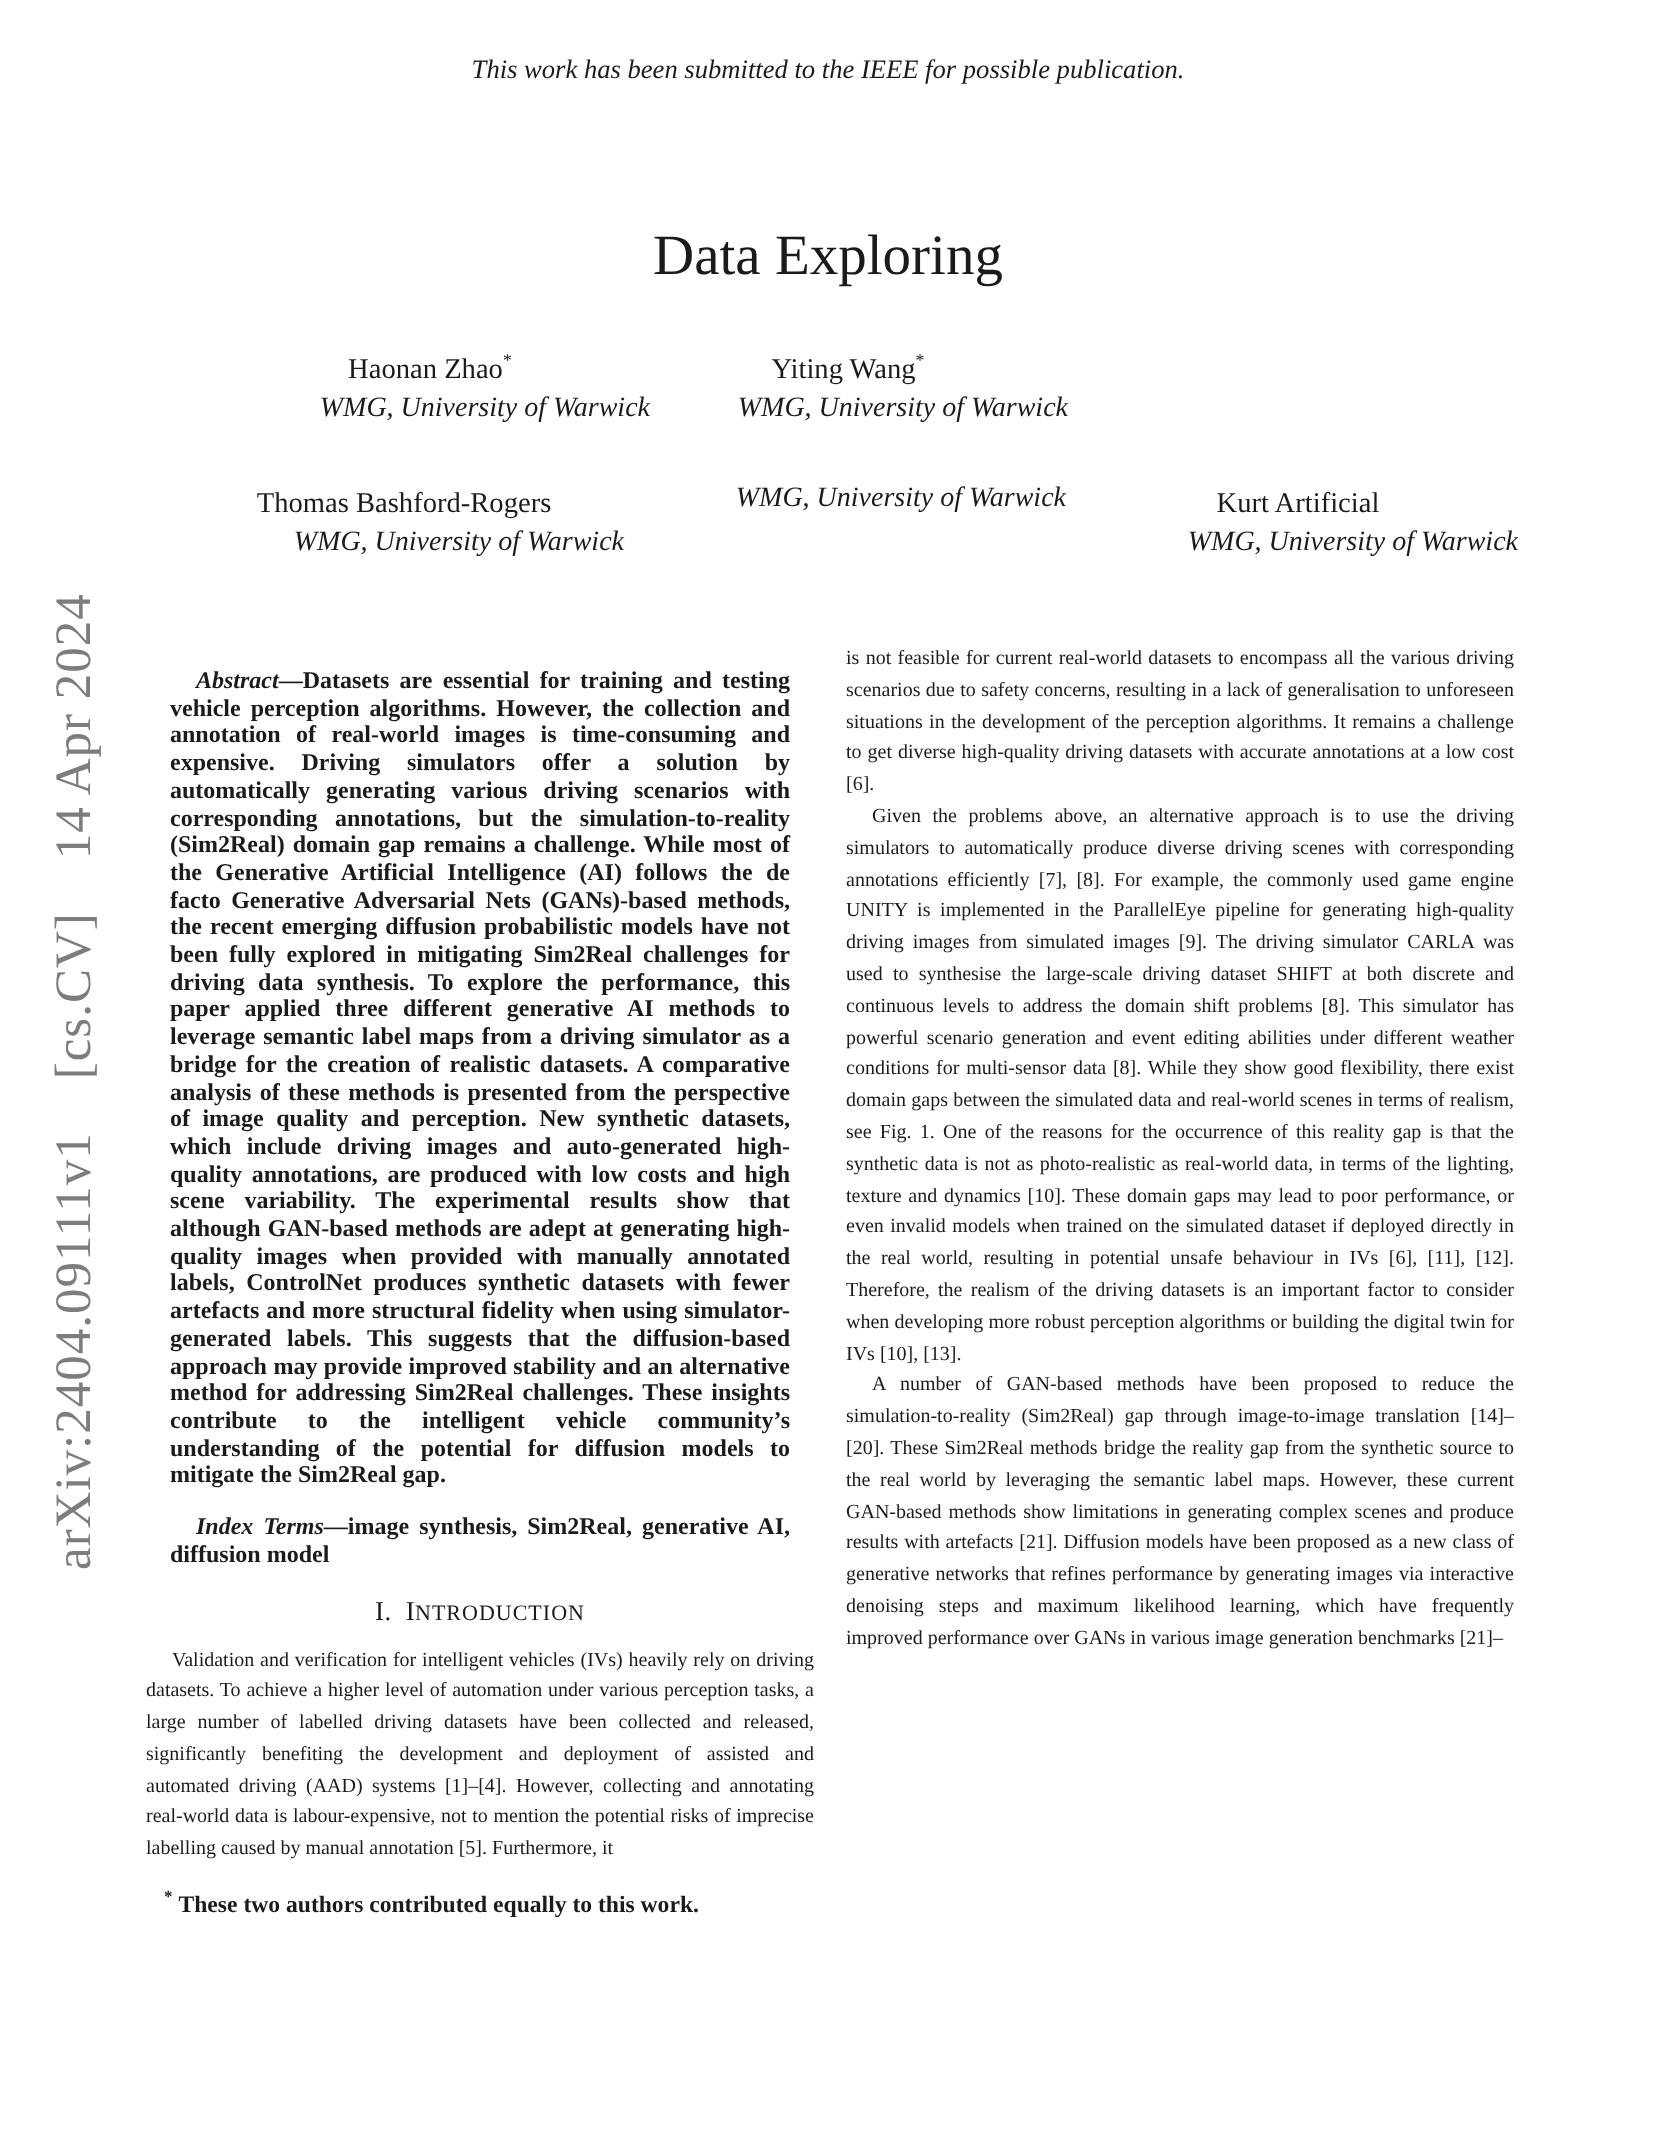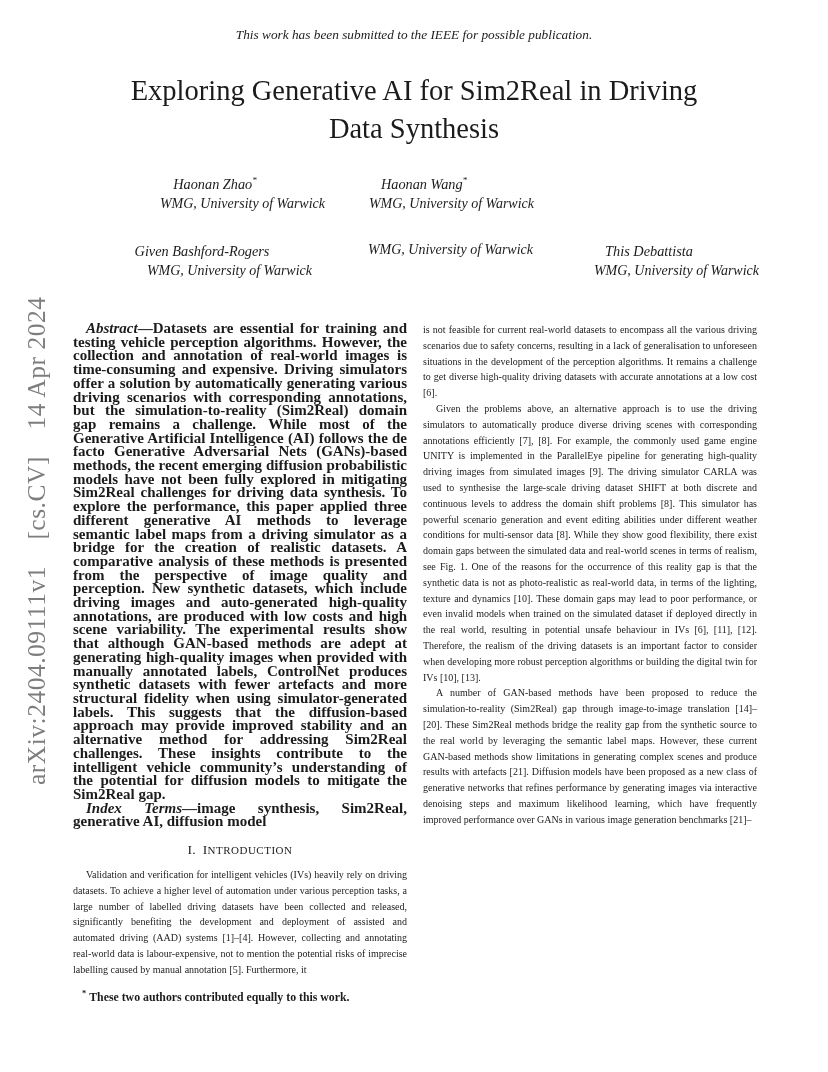--- a/index.html
+++ b/index.html
@@ -21,36 +21,36 @@
   
   .title{
     position:absolute;top:72px;left:64px;width:700px;
     margin:0;text-align:center;
     font-size:28.5px;font-weight:normal;line-height:38px;
   }
   
   .author-block{
     position:absolute;width:220px;text-align:center;
   }
-  .author-name{font-size:14.3px;margin:0 0 3px 0;font-style:italic;}
+  .author-name{font-size:14.3px;margin:0 0 3px 0;}
   .author-name sup{font-size:9px;}
   .author-affil{font-size:14px;font-style:italic;margin:0;text-align:right;}
   .a-r1-0{top:175px;left:105px;}
   .a-r1-1{top:175px;left:314px;}
   .a-r2-0{top:242px;left:92px;}
   .a-r2-1{top:242px;left:313px;}
   .a-r2-2{top:242px;left:539px;}
   
   .columns{
     position:absolute;top:322px;left:73px;width:684px;
     display:flex;gap:16px;align-items:flex-start;
   }
   .col{width:334px;}
   .abstract-par{
-    margin:0;font-size:15px;font-weight:bold;line-height:13.7px;
+    margin:12px;font-size:12px;font-weight:bold;line-height:13.7px;
     text-align:justify;text-indent:13px;
   }
   .abstract-label{font-style:italic;}
   .section-heading{
     margin:13px 0 9px 0;font-weight:normal;font-size:13.5px;
     text-align:center;letter-spacing:.2px;
   }
   .sc-word{margin-left:7px;}
   .sc-rest{text-transform:uppercase;font-size:11px;letter-spacing:.5px;}
   .body-par{
@@ -79,39 +79,39 @@
     text-align:center;
   }
 </style>
 </head>
 <body>
 
 <div class="page">
 
   <div class="note">This work has been submitted to the IEEE for possible publication.</div>
 
-  <h1 class="title"><span>Exploring Generative AI for Sim2Real in Driving</span><br><span>Data Synthesis</span></h1>
+  <h1 class="title"><br><span>Data Exploring</span></h1>
 
   <div class="author-block a-r1-0">
     <p class="author-name"><span>Haonan Zhao</span><sup>*</sup></p>
     <p class="author-affil">WMG, University of Warwick</p>
   </div>
   <div class="author-block a-r1-1">
-    <p class="author-name"><span>Haonan Wang</span><sup>*</sup></p>
+    <p class="author-name"><span>Yiting Wang</span><sup>*</sup></p>
     <p class="author-affil">WMG, University of Warwick</p>
   </div>
   <div class="author-block a-r2-0">
-    <p class="author-name"><span>Given Bashford-Rogers</span><sup></sup></p>
+    <p class="author-name"><span>Thomas Bashford-Rogers</span><sup></sup></p>
     <p class="author-affil">WMG, University of Warwick</p>
   </div>
   <div class="author-block a-r2-1">
     <p class="author-affil">WMG, University of Warwick</p>
   </div>
   <div class="author-block a-r2-2">
-    <p class="author-name"><span>This Debattista</span><sup></sup></p>
+    <p class="author-name"><span>Kurt Artificial</span><sup></sup></p>
     <p class="author-affil">WMG, University of Warwick</p>
   </div>
 
   <div class="columns">
     <div class="col">
       <p class="abstract-par"><span class="abstract-label">Abstract</span><span>—Datasets are essential for training and testing vehicle perception algorithms. However, the collection and annotation of real-world images is time-consuming and expensive. Driving simulators offer a solution by automatically generating various driving scenarios with corresponding annotations, but the simulation-to-reality (Sim2Real) domain gap remains a challenge. While most of the Generative Artificial Intelligence (AI) follows the de facto Generative Adversarial Nets (GANs)-based methods, the recent emerging diffusion probabilistic models have not been fully explored in mitigating Sim2Real challenges for driving data synthesis. To explore the performance, this paper applied three different generative AI methods to leverage semantic label maps from a driving simulator as a bridge for the creation of realistic datasets. A comparative analysis of these methods is presented from the perspective of image quality and perception. New synthetic datasets, which include driving images and auto-generated high-quality annotations, are produced with low costs and high scene variability. The experimental results show that although GAN-based methods are adept at generating high-quality images when provided with manually annotated labels, ControlNet produces synthetic datasets with fewer artefacts and more structural fidelity when using simulator-generated labels. This suggests that the diffusion-based approach may provide improved stability and an alternative method for addressing Sim2Real challenges. These insights contribute to the intelligent vehicle community’s understanding of the potential for diffusion models to mitigate the Sim2Real gap.</span></p>
       <p class="abstract-par"><span class="abstract-label">Index Terms</span><span>—image synthesis, Sim2Real, generative AI, diffusion model</span></p>
       <h2 class="section-heading"><span>I.</span><span class="sc-word"><span>I</span><span class="sc-rest">ntroduction</span></span></h2>
       <p class="body-par indent">Validation and verification for intelligent vehicles (IVs) heavily rely on driving datasets. To achieve a higher level of automation under various perception tasks, a large number of labelled driving datasets have been collected and released, significantly benefiting the development and deployment of assisted and automated driving (AAD) systems [1]–[4]. However, collecting and annotating real-world data is labour-expensive, not to mention the potential risks of imprecise labelling caused by manual annotation [5]. Furthermore, it</p>
       <div class="footnote">

